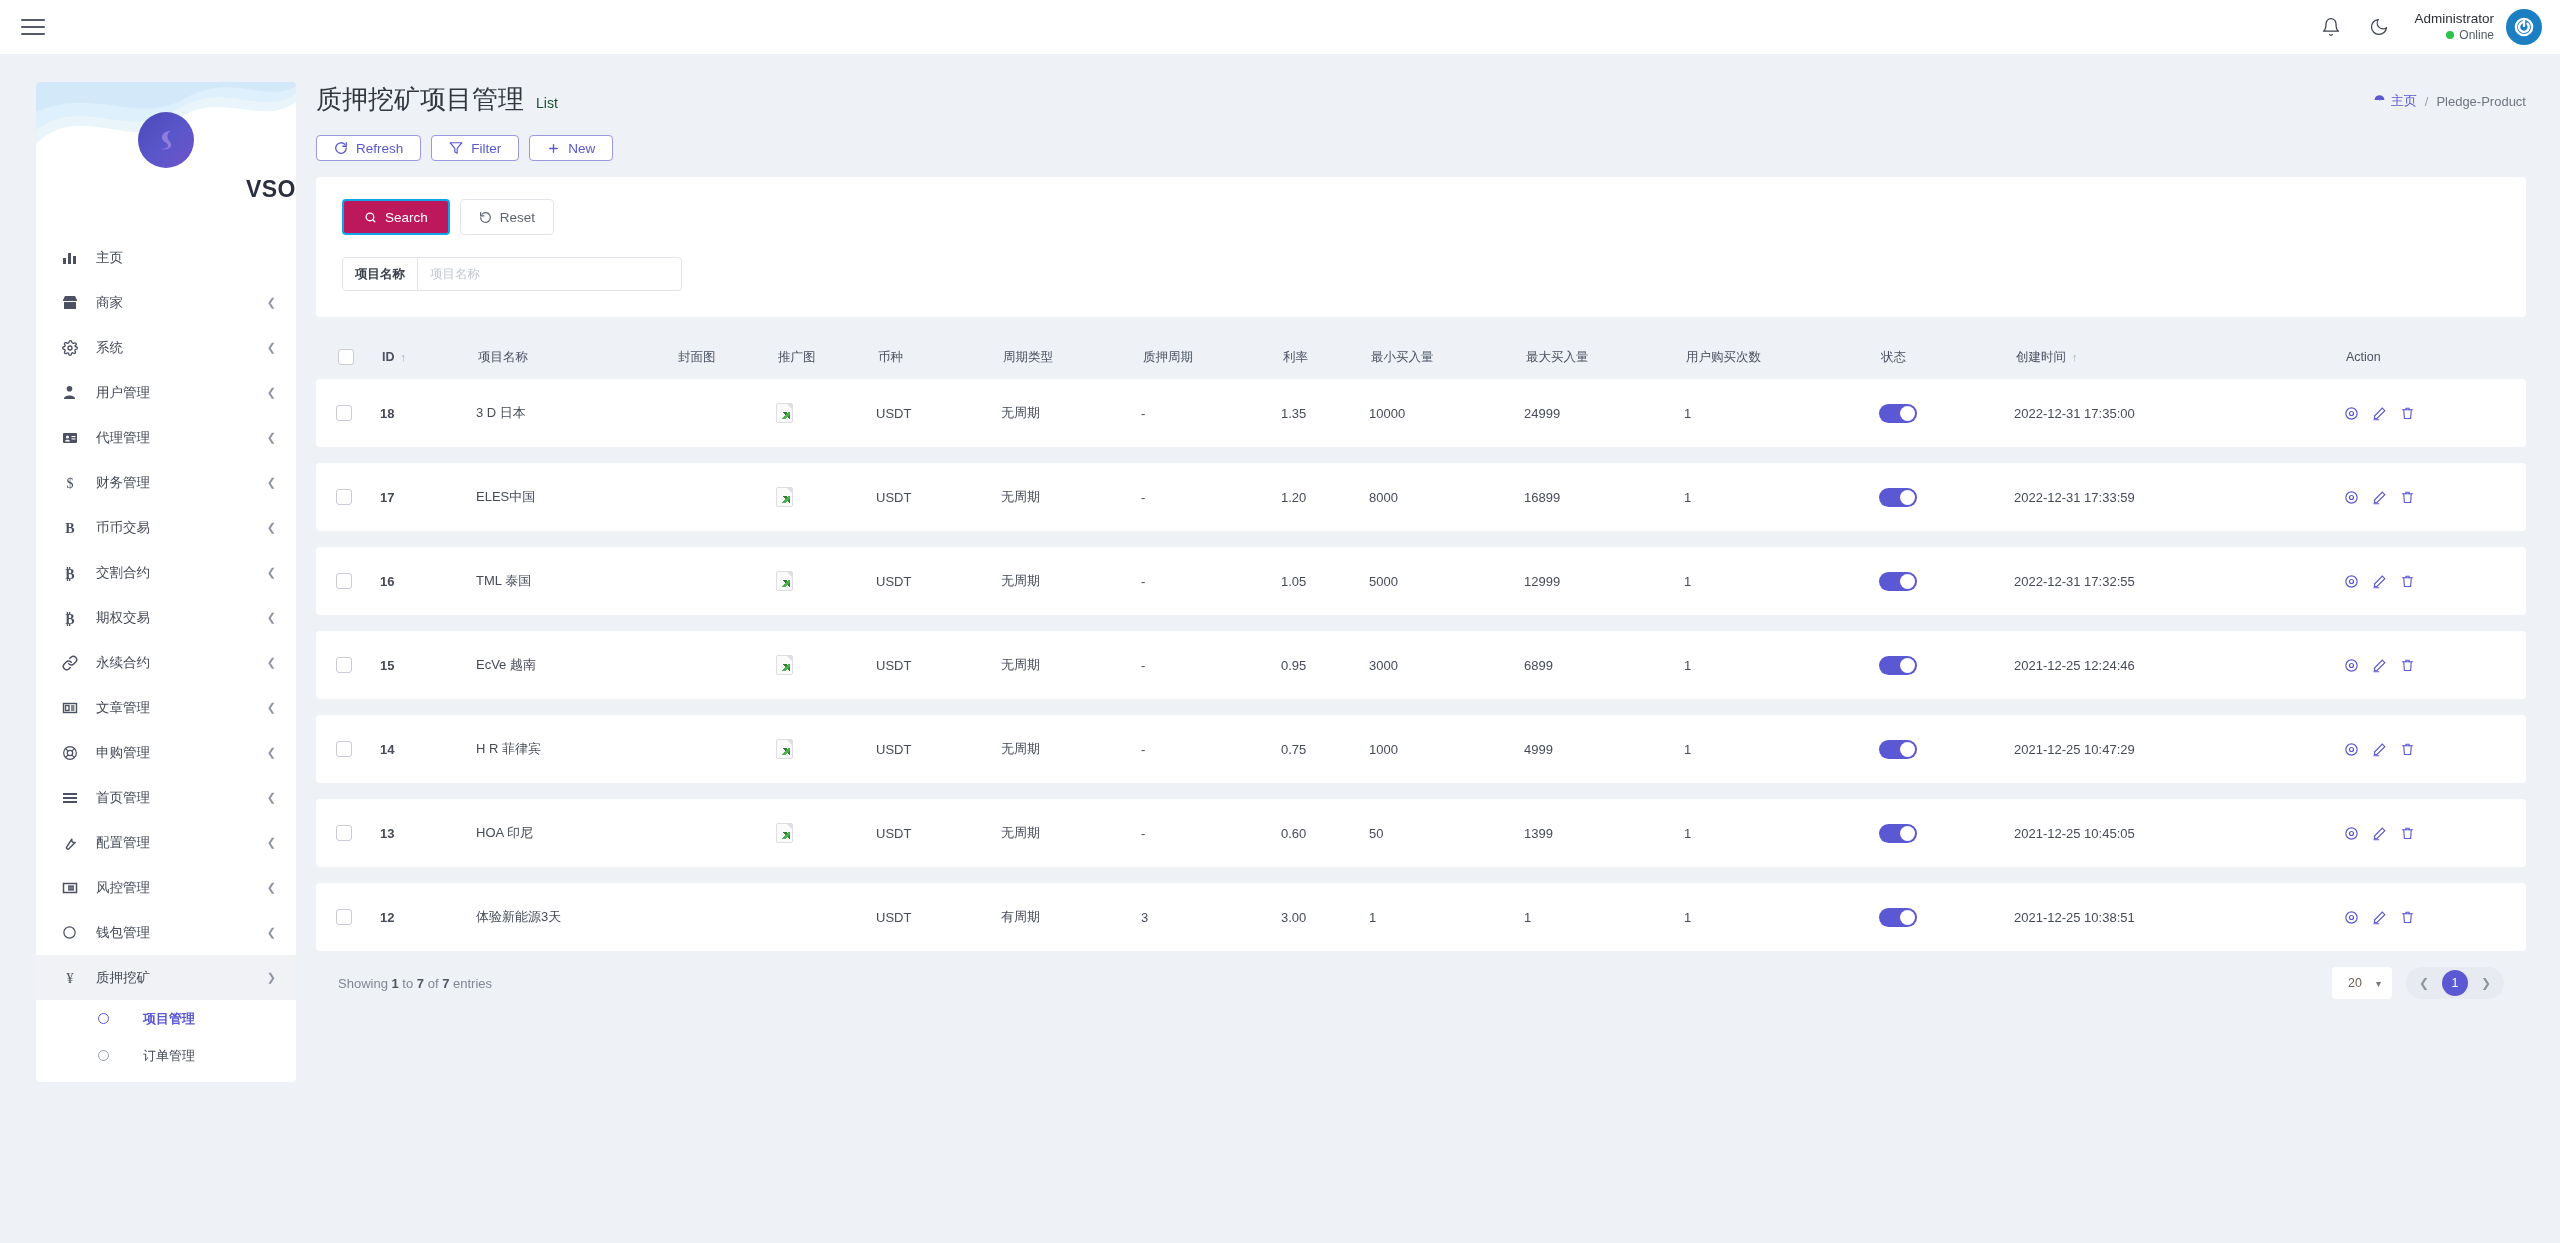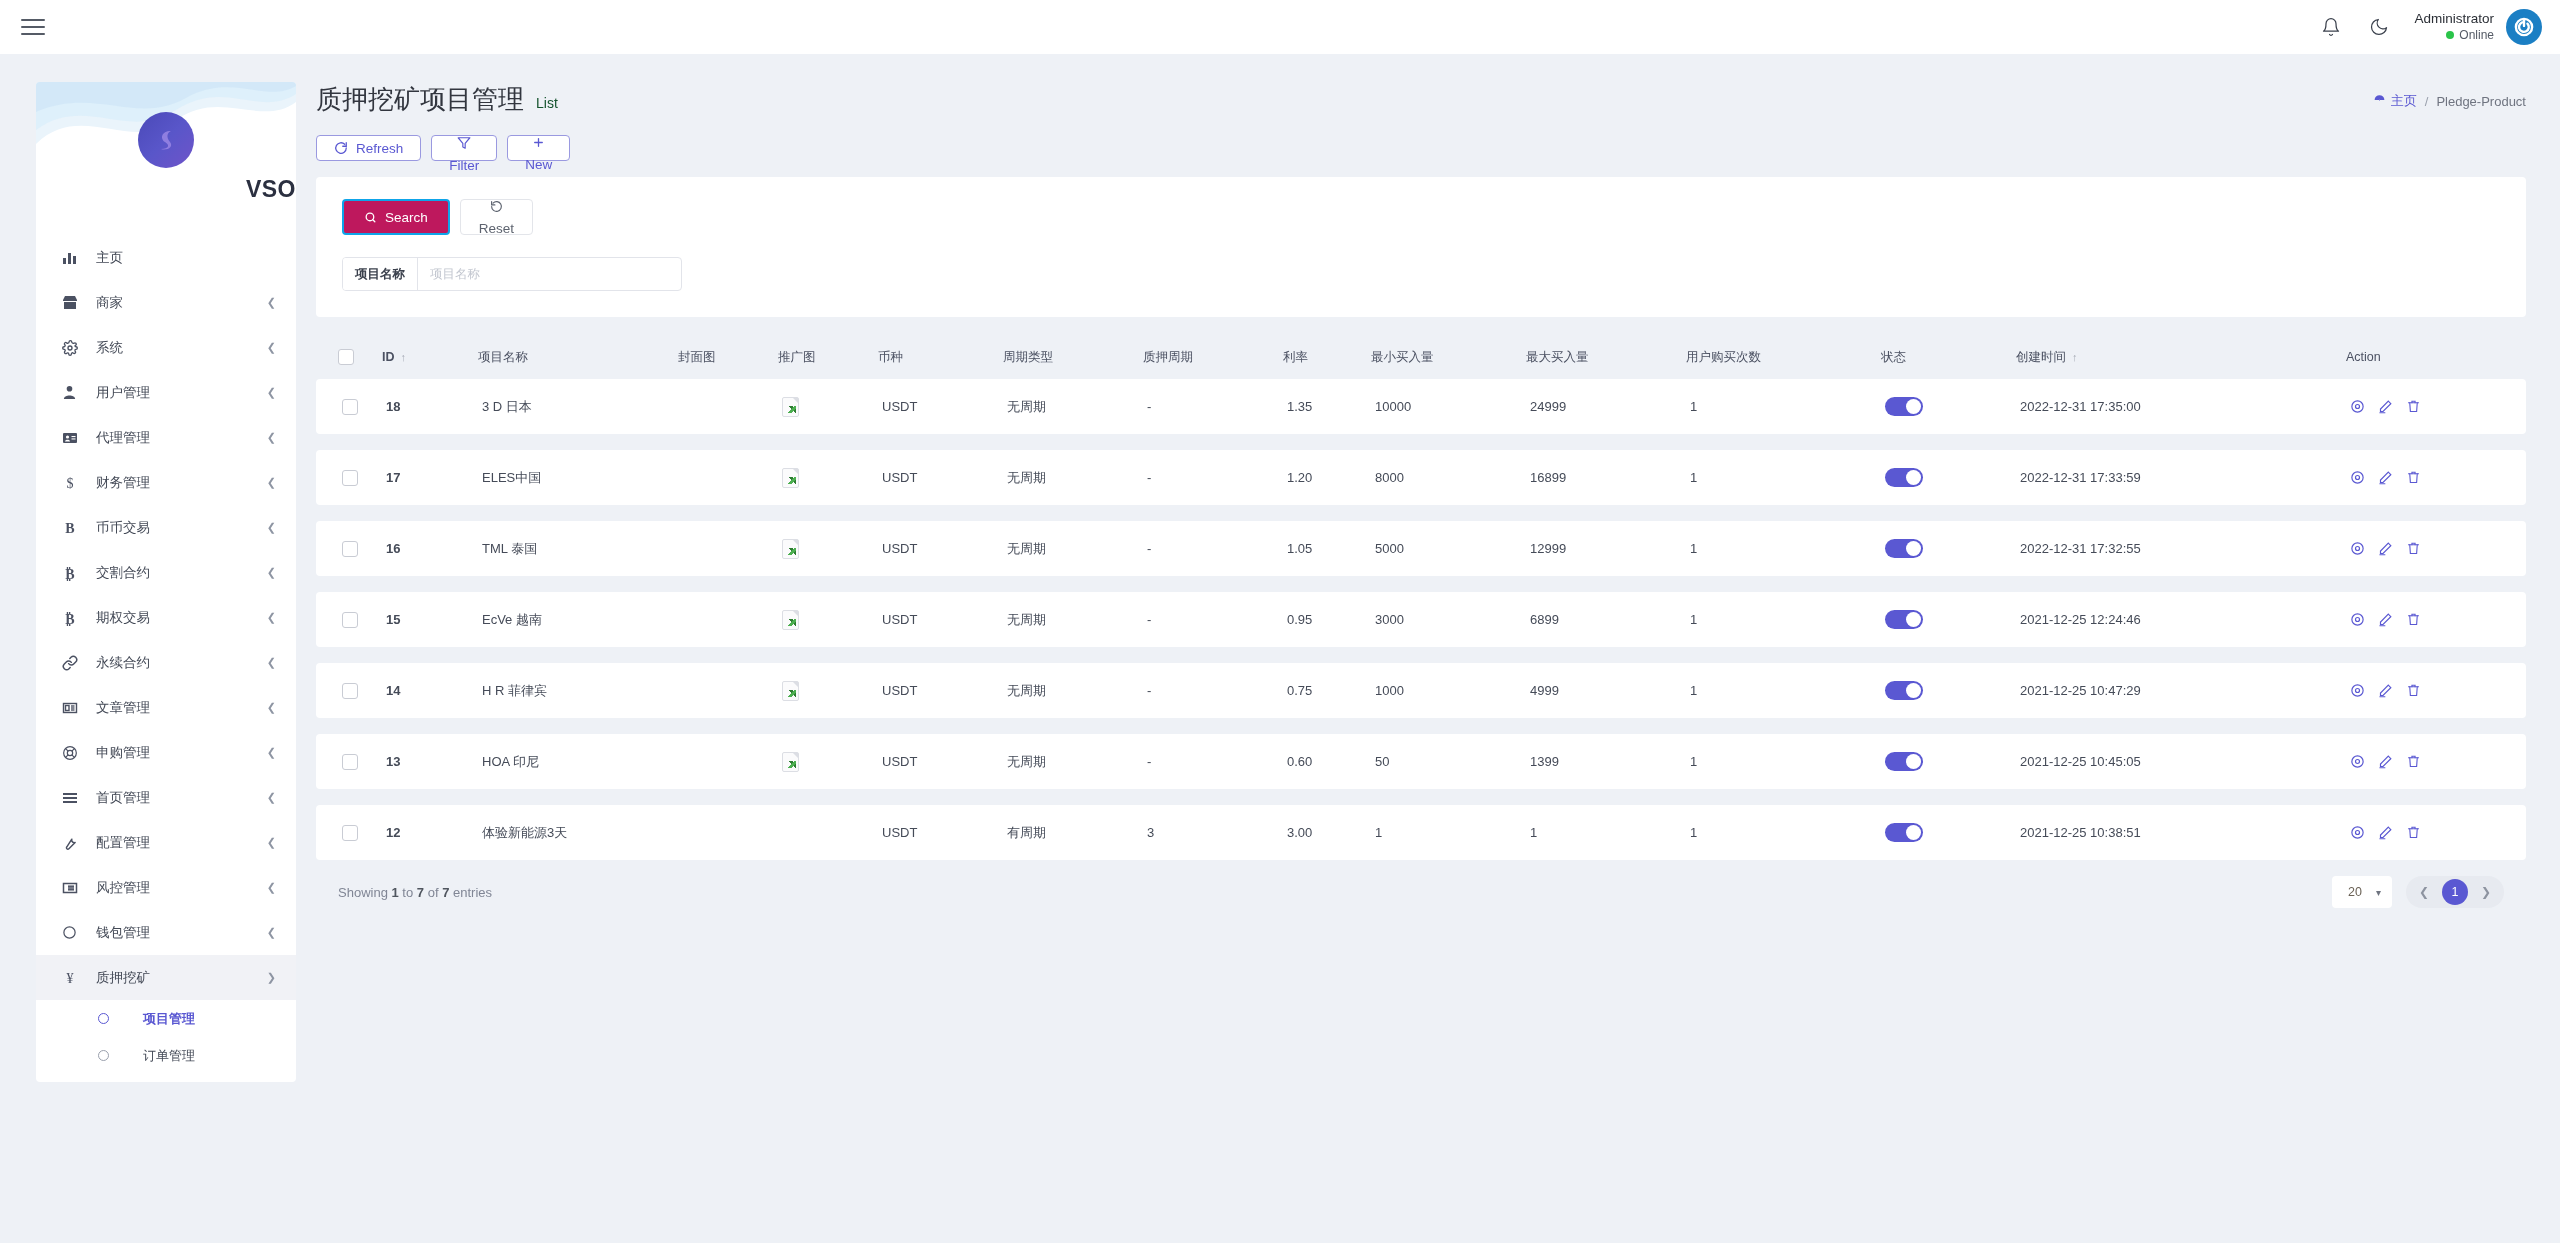--- a/index.html
+++ b/index.html
@@ -113,21 +113,21 @@
   .bc-sep { color: #9aa0ad; }
   .bc-cur { color: #6f7480; }
 
   .toolbar-row { display: flex; align-items: center; margin-top: 18px; }
   .btn {
     display: inline-flex; align-items: center; gap: 8px;
     height: 26px; padding: 0 17px;
     border-radius: 4px; font-size: 13.5px; cursor: pointer;
     background: #fff; border: 1px solid #9a99e0; color: #5a58d2;
   }
-  .btn + .btn { margin-left: 10px; flex-direction: column; }
+  .btn + .btn { margin-left: 10px; }
   .btn-new { margin-left: auto; }
   .btn svg { display: block; }
 
   .panel {
     margin-top: 16px; background: #fff; border-radius: 4px;
     padding: 22px 26px 26px 26px;
   }
   .search-btns { display: flex; align-items: center; }
   .btn-primary {
     background: #be185d; border: 2px solid #0ea5e9; color: #fff;
@@ -159,21 +159,21 @@
   .table-wrap { margin-top: 18px; }
   .thead {
     display: flex; align-items: center;
     height: 44px; padding: 0 22px;
     font-size: 12.5px; color: #4b5162;
   }
   .thead .th { display: flex; align-items: center; gap: 6px; white-space: nowrap; }
   .sort-arrow { color: #a6abb6; font-size: 11px; }
   .trow {
     display: flex; align-items: center;
-    height: 55px; padding: 0 26px;
+    height: 68px; padding: 0 20px;
     background: #fff; border-radius: 4px;
     margin-bottom: 16px;
     font-size: 13px; color: #454b58;
   }
   .trow .td { display: flex; align-items: center; white-space: nowrap; }
 
   
   .c-check { width: 44px; }
   .c-id { width: 96px; font-weight: bold; }
   .c-name { width: 200px; }

